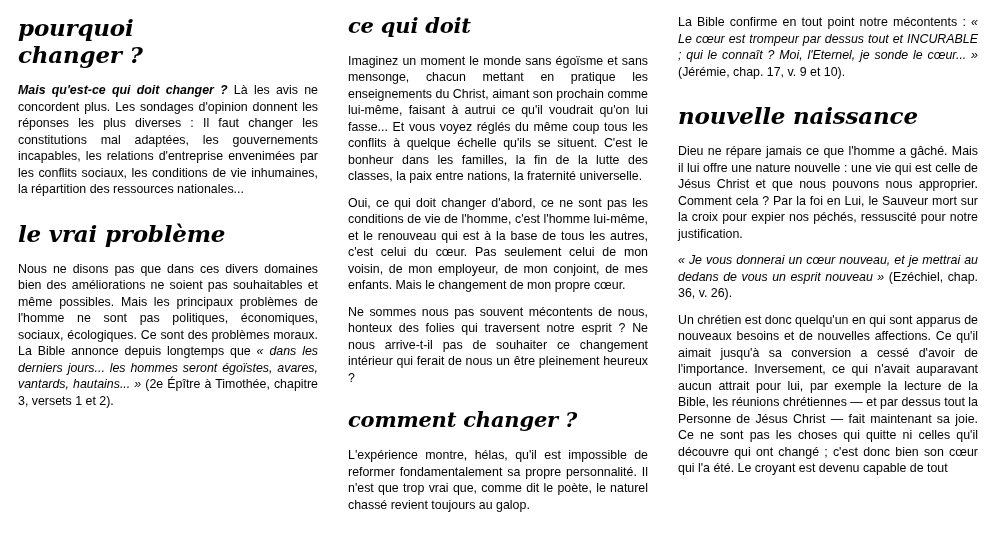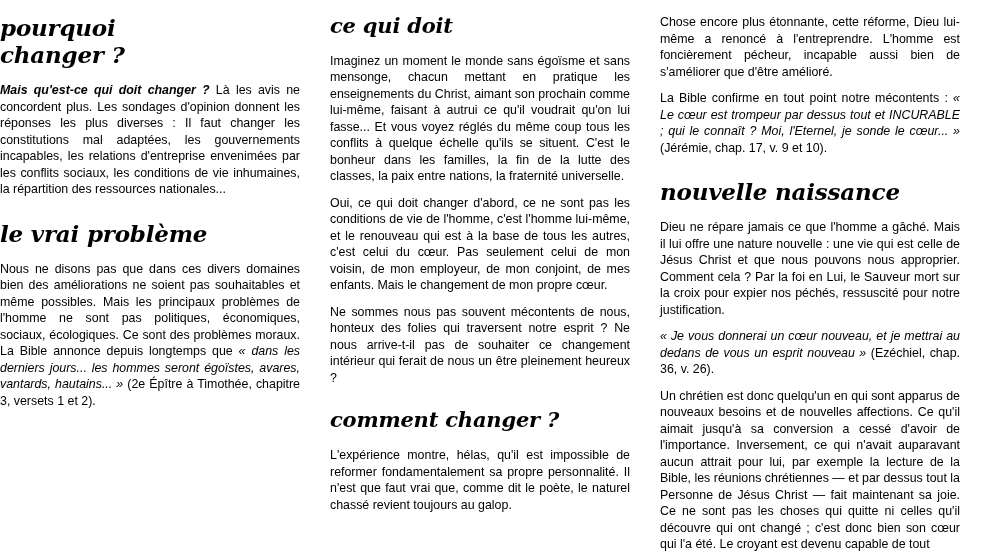--- a/index.html
+++ b/index.html
@@ -12,21 +12,21 @@
     height: 556px;
     font-family: "Liberation Sans", sans-serif;
     color: #000000;
     overflow: hidden;
   }
   .page {
     position: relative;
     width: 1000px;
     height: 556px;
     box-sizing: border-box;
-    padding: 14px 18px 0 0;
+    padding: 14px 18px 0 18px;
   }
   .columns {
     display: flex;
     gap: 30px;
     height: 100%;
   }
   .col {
     width: 300px;
     flex: 0 0 300px;
   }
@@ -98,27 +98,26 @@
       </h2>
 
       <p>Imaginez un moment le monde sans égoïsme et sans mensonge, chacun mettant en pratique les enseignements du Christ, aimant son prochain comme lui-même, faisant à autrui ce qu'il voudrait qu'on lui fasse... Et vous voyez réglés du même coup tous les conflits à quelque échelle qu'ils se situent. C'est le bonheur dans les familles, la fin de la lutte des classes, la paix entre nations, la fraternité universelle.</p>
       <p>Oui, ce qui doit changer d'abord, ce ne sont pas les conditions de vie de l'homme, c'est l'homme lui-même, et le renouveau qui est à la base de tous les autres, c'est celui du cœur. Pas seulement celui de mon voisin, de mon employeur, de mon conjoint, de mes enfants. Mais le changement de mon propre cœur.</p>
       <p>Ne sommes nous pas souvent mécontents de nous, honteux des folies qui traversent notre esprit ? Ne nous arrive-t-il pas de souhaiter ce changement intérieur qui ferait de nous un être pleinement heureux ?</p>
 
       <h2 class="heading spaced-top">
         <span class="heading-rule">comment changer ?</span>
       </h2>
 
-      <p class="last">L'expérience montre, hélas, qu'il est impossible de reformer fondamentalement sa propre personnalité. Il n'est que faut vrai que, comme dit le poète, le naturel chassé revient toujours au galop.</p>
+      <p class="last">L'expérience montre, hélas, qu'il est impossible de reformer fondamentalement sa propre personnalité. Il n'est que trop vrai que, comme dit le poète, le naturel chassé revient toujours au galop.</p>
 
     </div>
 
     <div class="col col-right">
 
-      <p>Chose encore plus étonnante, cette réforme, Dieu lui-même a renoncé à l'entreprendre. L'homme est foncièrement pécheur, incapable aussi bien de s'améliorer que d'être amélioré.</p>
 
       <p><span>La Bible confirme en tout point notre mécontents :</span>
         <span class="i">« Le cœur est trompeur par dessus tout et INCURABLE ; qui le connaît ? Moi, l'Eternel, je sonde le cœur... »</span><span> (Jérémie, chap. 17, v. 9 et 10).</span></p>
 
       <h2 class="heading spaced-top">
         <span class="heading-rule">nouvelle naissance</span>
       </h2>
 
       <p>Dieu ne répare jamais ce que l'homme a gâché. Mais il lui offre une nature nouvelle : une vie qui est celle de Jésus Christ et que nous pouvons nous approprier. Comment cela ? Par la foi en Lui, le Sauveur mort sur la croix pour expier nos péchés, ressuscité pour notre justification.</p>
 

